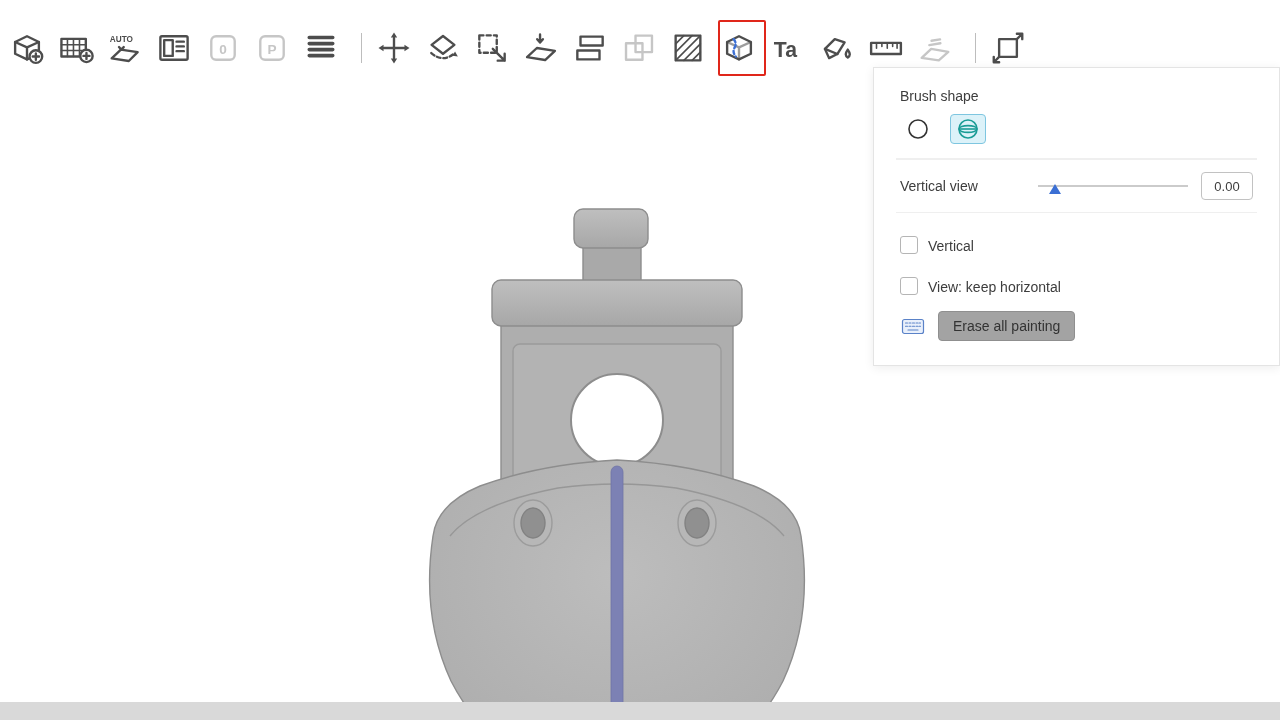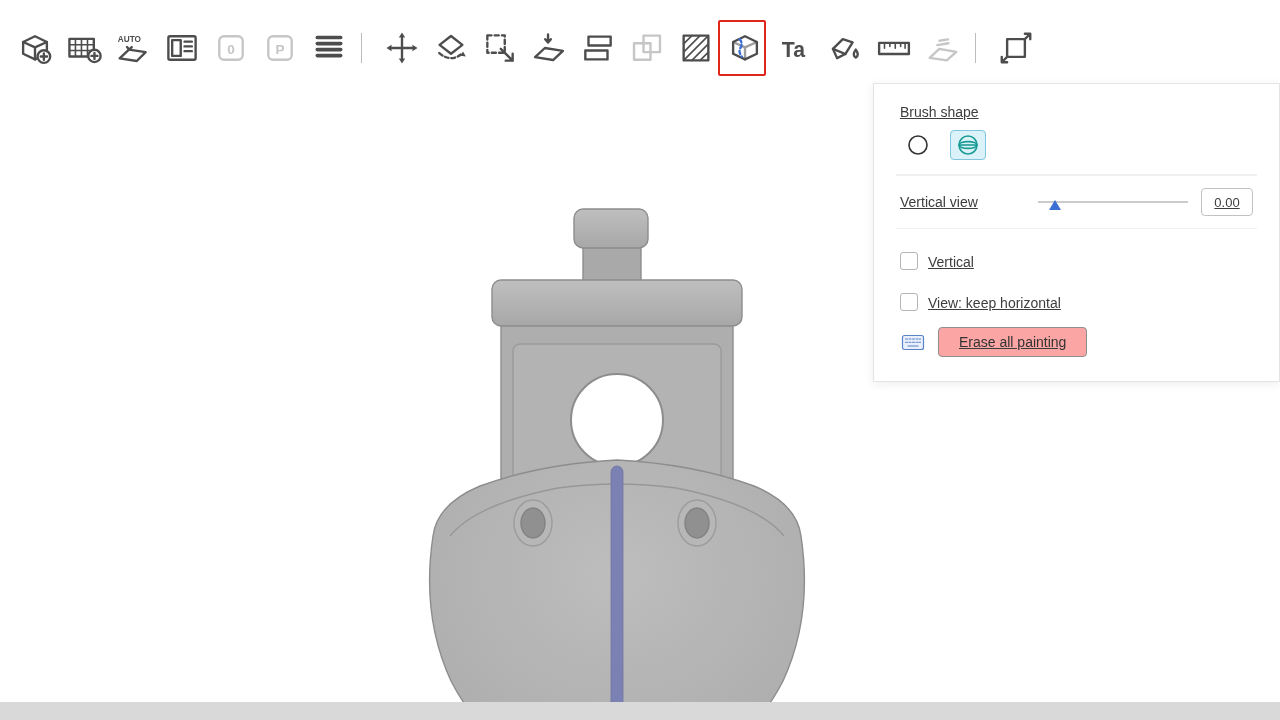--- a/index.html
+++ b/index.html
@@ -2,37 +2,37 @@
 <html><head>
 <meta charset="utf-8">
 <style>
   html,body{margin:0;padding:0;width:1280px;height:720px;overflow:hidden;
     font-family:"Liberation Sans", sans-serif;background:#fff;}
   #app{position:relative;width:1280px;height:720px;background:#fff;}
 
   
   .toolbar{position:absolute;top:0;left:0;right:0;height:86px;display:flex;
     align-items:center;gap:3px;padding:20px 6px 10px 8px;box-sizing:border-box;background:#fff;z-index:5;}
-  .tb{width:46px;height:50px;display:flex;align-items:center;justify-content:flex-end;
+  .tb{width:46px;height:50px;display:flex;align-items:center;justify-content:flex-start;
     background:transparent;border:none;padding:0;color:#4d4d4d;cursor:pointer;}
   .tb svg{width:38px;height:38px;stroke:currentColor;fill:none;stroke-width:1.5;
     stroke-linejoin:round;stroke-linecap:round;}
   .tb svg text{stroke:none;fill:currentColor;font-family:"Liberation Sans",sans-serif;font-weight:bold;}
   .tb.dis{color:#c6c6c6;cursor:default;}
   .tb.active{border:2.5px solid #e0261a;border-radius:2px;width:48px;height:56px;}
   .tb-sep{width:1px;height:30px;background:#bdbdbd;margin:0 10px;flex:none;}
 
   
   .viewport{position:absolute;inset:86px 0 0 0;z-index:1;}
   #scene{position:absolute;left:0;top:0;width:1280px;height:720px;}
 
   
-  .panel{position:absolute;top:83px;right:0;width:407px;background:#fff;z-index:6;
+  .panel{position:absolute;top:67px;right:0;width:407px;background:#fff;z-index:6;
     border:1px solid #e4e4e4;box-shadow:0 2px 10px rgba(0,0,0,.07);
-    padding:16px 26px 24px 26px;box-sizing:border-box;color:#3d3d3d;font-size:14px;text-decoration:underline;}
+    padding:16px 26px 24px 26px;box-sizing:border-box;color:#3d3d3d;font-size:14px;}
   .sec-title{padding:4px 0 10px 0;}
   .shape-row{display:flex;align-items:center;gap:14px;padding-bottom:14px;}
   .shape-opt{width:36px;height:30px;display:flex;align-items:center;justify-content:center;
     background:transparent;border:1px solid transparent;border-radius:4px;padding:0;cursor:pointer;}
   .shape-opt.sel{background:#dcf2f9;border:1px solid #7ec6e0;}
   .divider{height:1px;background:#efefef;margin:0 -4px;}
   .row{display:flex;align-items:center;min-height:52px;}
   .row-label{width:138px;flex:none;}
   .row-label.dim{color:#b9b9b9;}
   .slider{position:relative;width:150px;height:20px;flex:none;cursor:pointer;}
@@ -42,22 +42,22 @@
     border-bottom:10px solid #3b6fd4;}
   .valuebox{margin-left:auto;width:50px;height:26px;border:1px solid #c2c2c2;border-radius:4px;
     display:flex;align-items:center;justify-content:center;font-size:13px;color:#3d3d3d;background:#fff;cursor:text;}
   .valuebox.dim{color:#bdbdbd;border-color:#dadada;}
   .cb-row{display:flex;align-items:flex-end;min-height:41px;}
   .cb{width:16px;height:16px;border:1px solid #b5b5b5;border-radius:3px;background:#fff;
     flex:none;cursor:pointer;}
   .cb-label{margin-left:10px;}
   .erase-row{display:flex;align-items:center;margin-top:16px;gap:12px;}
   .kbd-icon{width:26px;height:19px;flex:none;}
-  .erase-btn{border:1px solid #8f8f8f;border-radius:4px;background:#fca5a5;color:#333;
-    font-size:14px;font-family:"Liberation Sans",sans-serif;padding:6px 20px;cursor:pointer;}
+  .erase-btn{border:1px solid #8f8f8f;border-radius:4px;background:#a3a3a3;color:#333;
+    font-size:14px;font-family:"Liberation Sans",sans-serif;padding:6px 14px;cursor:pointer;}
 
   
   .bottom-band{position:absolute;left:0;right:0;bottom:0;height:18px;background:#d9d9d9;z-index:2;}
 </style>
 </head>
 <body>
 
 <div id="app">
 
   <div class="viewport">

